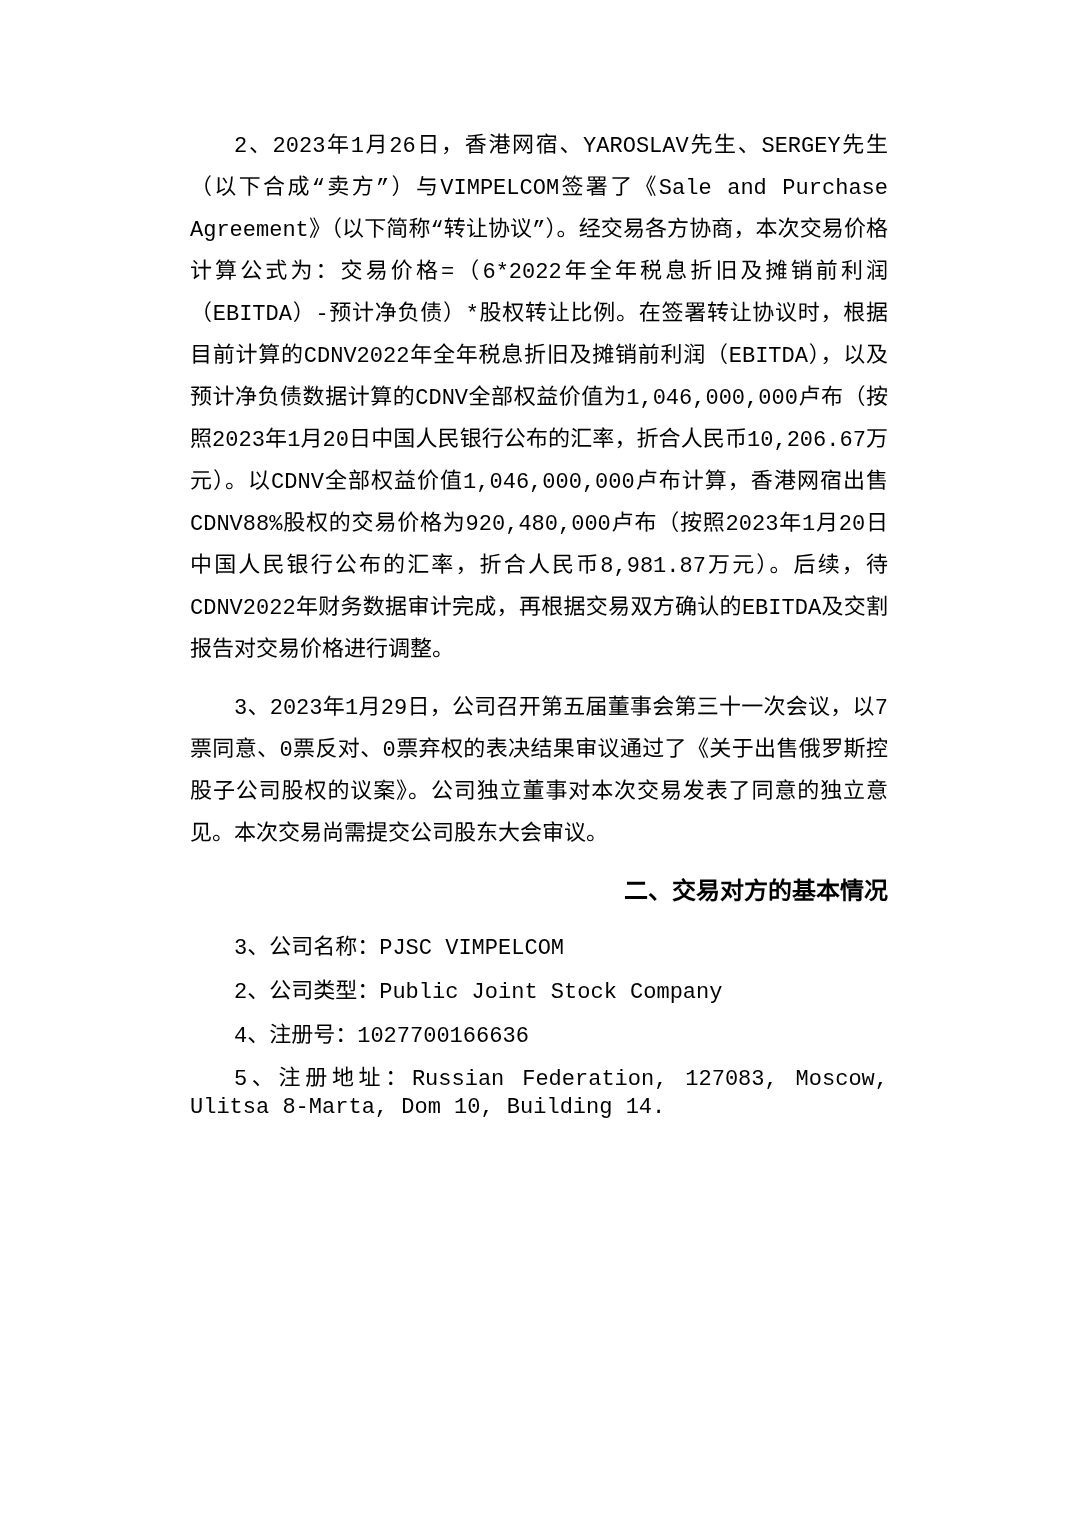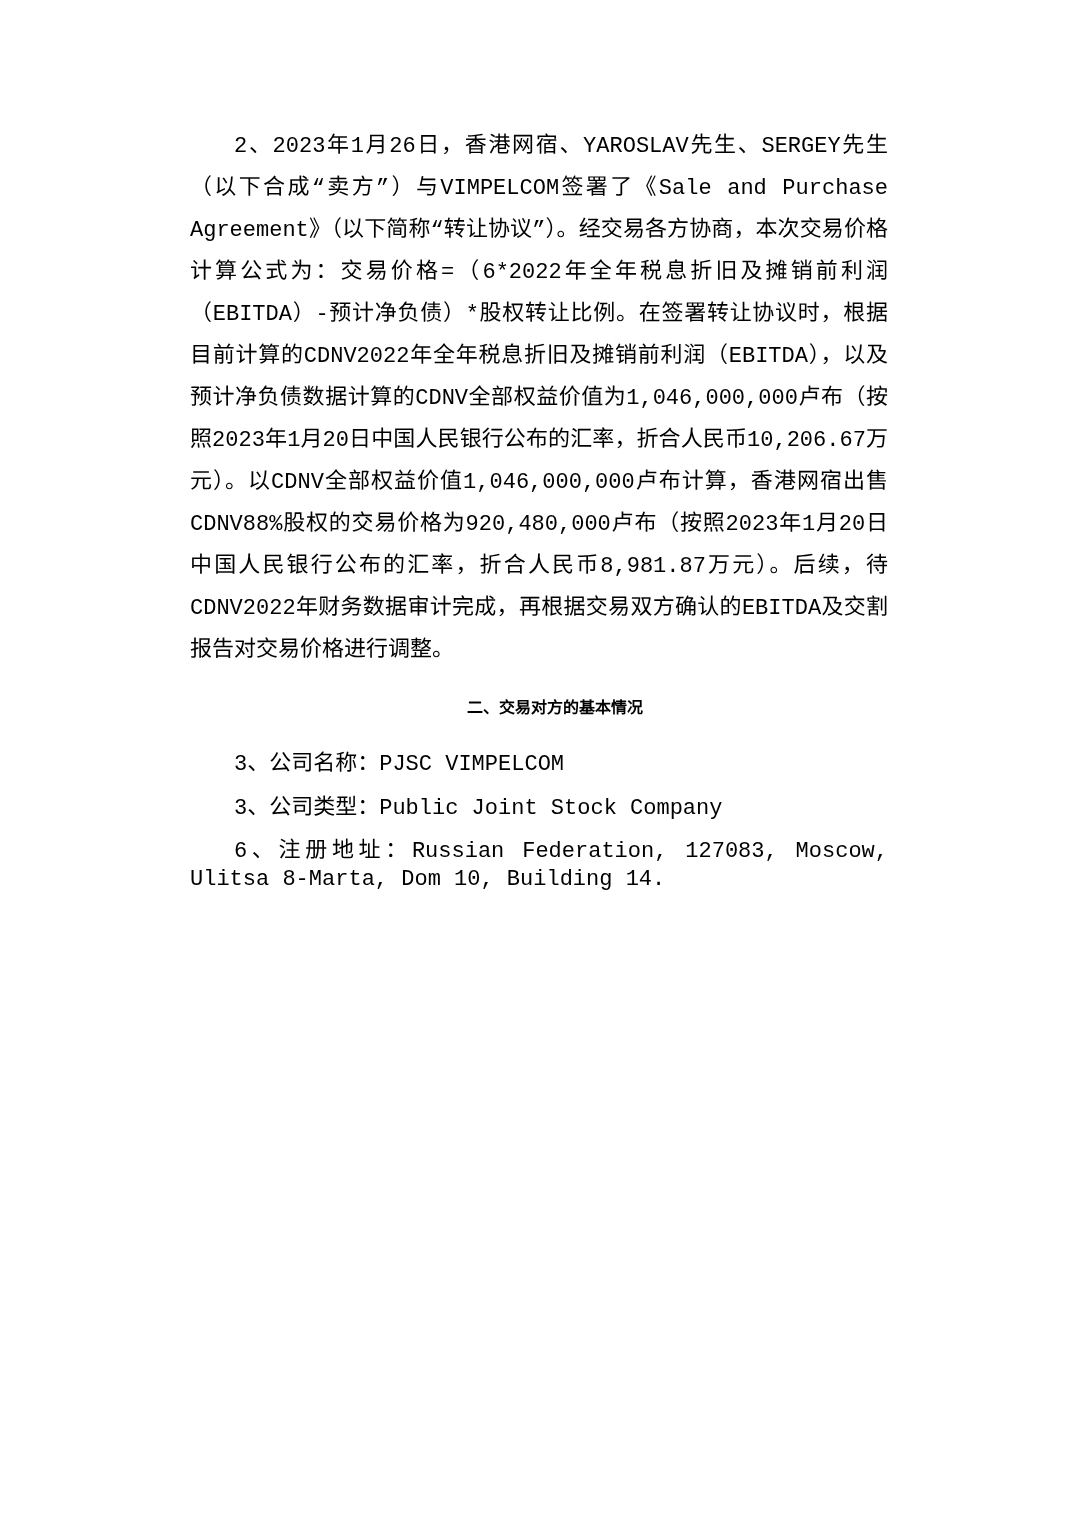--- a/index.html
+++ b/index.html
@@ -21,49 +21,51 @@
     line-height: 42px;
     color: #000000;
     text-align: justify;
   }
   p.para {
     margin: 0 0 16px 0;
     text-indent: 2em;
   }
   h2.heading {
     margin: 0 0 14px 0;
-    font-size: 16px;
+    font-size: 24px;
     line-height: 42px;
     font-weight: bold;
     text-indent: 2em;
-    text-align: center;
+    text-align: right;
   }
   p.item {
     margin: 0 0 2px 0;
     text-indent: 2em;
   }
   p.item-address {
     line-height: 28px;
     margin: 8px 0 5px 0;
   }
 </style>
 </head>
 <body>
 
 <div class="page">
 
   <p class="para">2、2023年1月26日，香港网宿、YAROSLAV先生、SERGEY先生（以下合成“卖方”）与VIMPELCOM签署了《Sale and Purchase Agreement》（以下简称“转让协议”）。经交易各方协商，本次交易价格计算公式为：交易价格=（6*2022年全年税息折旧及摊销前利润（EBITDA）-预计净负债）*股权转让比例。在签署转让协议时，根据目前计算的CDNV2022年全年税息折旧及摊销前利润（EBITDA），以及预计净负债数据计算的CDNV全部权益价值为1,046,000,000卢布（按照2023年1月20日中国人民银行公布的汇率，折合人民币10,206.67万元）。以CDNV全部权益价值1,046,000,000卢布计算，香港网宿出售CDNV88%股权的交易价格为920,480,000卢布（按照2023年1月20日中国人民银行公布的汇率，折合人民币8,981.87万元）。后续，待CDNV2022年财务数据审计完成，再根据交易双方确认的EBITDA及交割报告对交易价格进行调整。</p>
 
+  <p class="para">3、2023年1月29日，公司召开第五届董事会第三十一次会议，以7票同意、0票反对、0票弃权的表决结果审议通过了《关于出售俄罗斯控股子公司股权的议案》。公司独立董事对本次交易发表了同意的独立意见。本次交易尚需提交公司股东大会审议。</p>
 
 
 
   <h2 class="heading">二、交易对方的基本情况</h2>
 
   <p class="item">3、公司名称：PJSC VIMPELCOM</p>
 
-  <p class="item">3、公司类型：Public Joint Stock Company</p>
+  <p class="item">2、公司类型：Public Joint Stock Company</p>
 
 
+  <p class="item">4、注册号：1027700166636</p>
 
-  <p class="item item-address">6、注册地址：Russian Federation, 127083, Moscow, Ulitsa 8-Marta, Dom 10, Building 14.</p>
+  <p class="item item-address">5、注册地址：Russian Federation, 127083, Moscow, Ulitsa 8-Marta, Dom 10, Building 14.</p>
 
 
 </div>
 
 </body></html>

